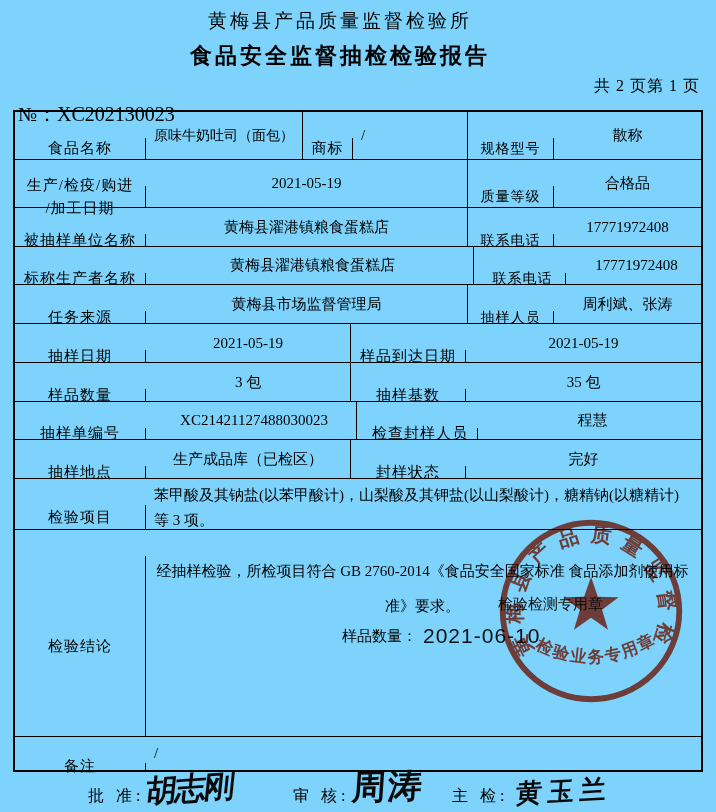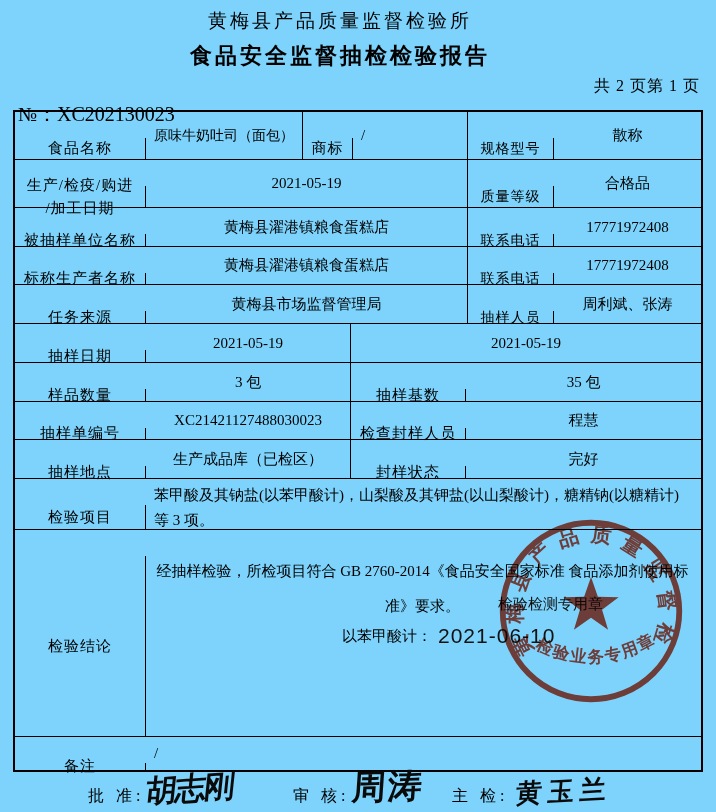--- a/index.html
+++ b/index.html
@@ -41,21 +41,21 @@
   .r1-d { width:115px; justify-content:flex-start; padding-left:8px; }
   .r1-e { width:86px; font-size:14px; letter-spacing:0; }
   .r1-f { flex:1; }
   .r2-b { width:322px; }
   .r6-b { width:205px; }
   .r6-c { width:115px; font-size:15px; letter-spacing:0; }
   .r6-d { flex:1; }
   .rr-b { flex:1; }
   .h48 { height:48px; }
   .h39 { height:39px; }
-  .h38 { height:38px; }
+  .h38 { height:38px;gap:6px; }
   .h51 { height:51px; }
   .h207 { height:207px; }
   .h33 { height:33px; }
   .items-cell { align-items:flex-start; padding-top:3px; line-height:1.65; }
   .concl-cell { position:relative; align-items:flex-start; padding-top:12px; line-height:2.3; display:block; }
   .concl-text { padding:12px 10px 0 8px; }
   .issue-line { position:absolute; left:196px; top:82px; font-size:15px; white-space:nowrap; }
   .issue-date {
     font-family:"Liberation Sans","DejaVu Sans",sans-serif;
     font-size:21px; letter-spacing:1px; color:#111; vertical-align:-2px; padding-left:6px;
@@ -122,20 +122,21 @@
     <div class="tr h39">
       <div class="td lbl w-a">任务来源</div>
       <div class="td r2-b">黄梅县市场监督管理局</div>
       <div class="td lbl r1-e">抽样人员</div>
       <div class="td r1-f">周利斌、张涛</div>
     </div>
 
     <div class="tr h39">
       <div class="td lbl w-a">抽样日期</div>
       <div class="td r6-b">2021-05-19</div>
+      <div class="td lbl r6-c">样品到达日期</div>
       <div class="td r6-d">2021-05-19</div>
     </div>
 
     <div class="tr h39">
       <div class="td lbl w-a">样品数量</div>
       <div class="td r6-b">3 包</div>
       <div class="td lbl r6-c">抽样基数</div>
       <div class="td r6-d">35 包</div>
     </div>
 
@@ -156,21 +157,21 @@
     <div class="tr h51">
       <div class="td lbl w-a">检验项目</div>
       <div class="td rr-b left items-cell">苯甲酸及其钠盐(以苯甲酸计)，山梨酸及其钾盐(以山梨酸计)，糖精钠(以糖精计)等 3 项。</div>
     </div>
 
     <div class="tr h207">
       <div class="td lbl w-a">检验结论</div>
       <div class="td rr-b concl-cell">
         <div class="concl-text">经抽样检验，所检项目符合 GB 2760-2014《食品安全国家标准 食品添加剂使用标准》要求。</div>
         <div class="seal-note">检验检测专用章</div>
-        <div class="issue-line"><span>以苯甲酸计：</span><span class="issue-date">2021-06-10</span></div>
+        <div class="issue-line"><span>样品数量：</span><span class="issue-date">2021-06-10</span></div>
       </div>
     </div>
 
     <div class="tr h33">
       <div class="td lbl w-a">备注</div>
       <div class="td rr-b left">/</div>
     </div>
 
   </div>
 

